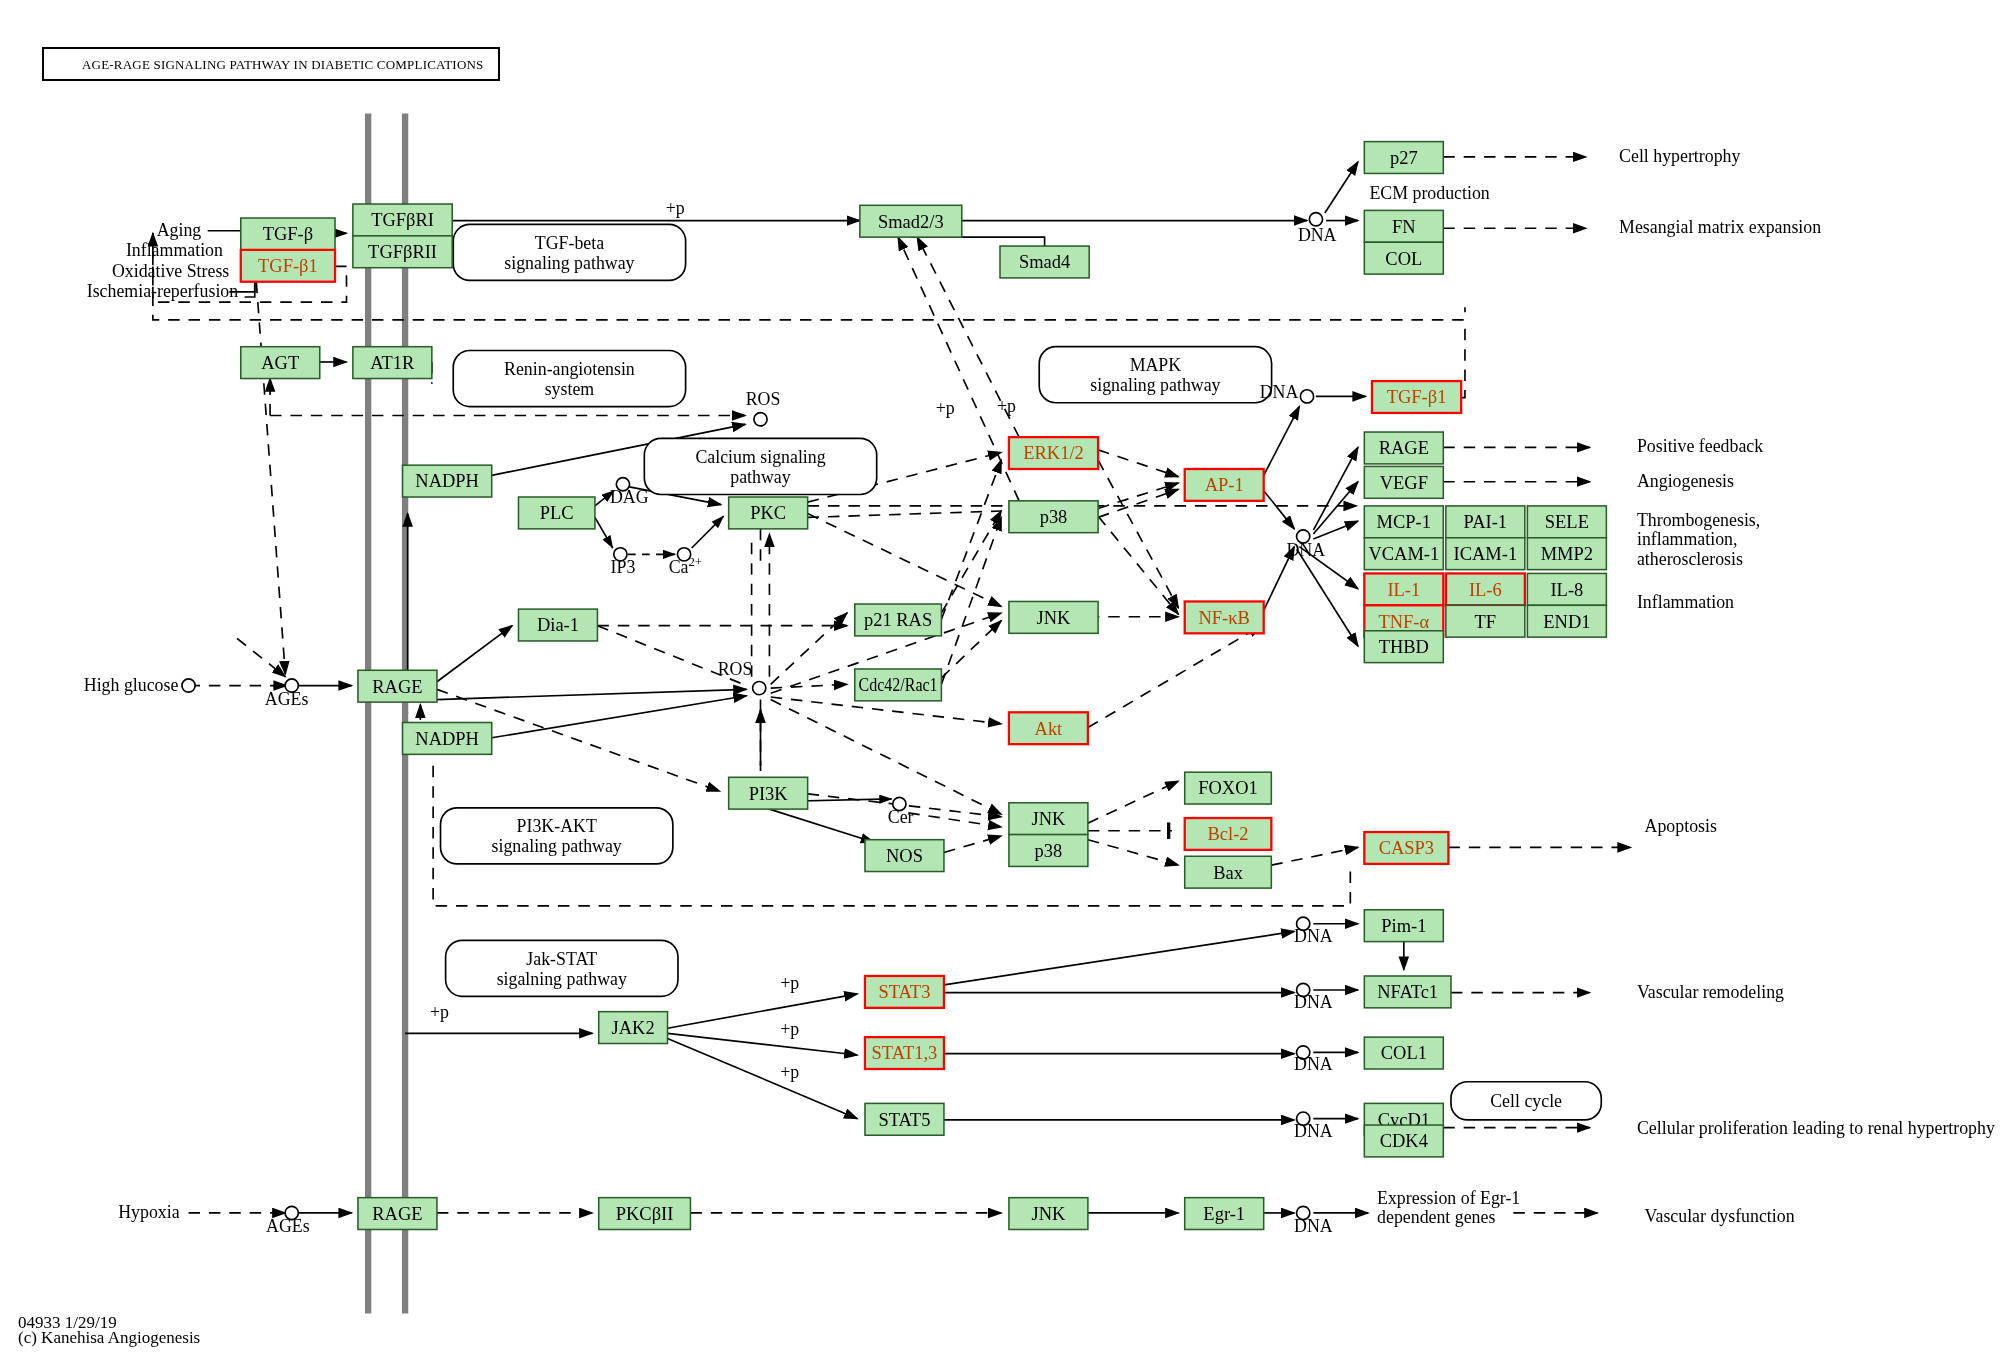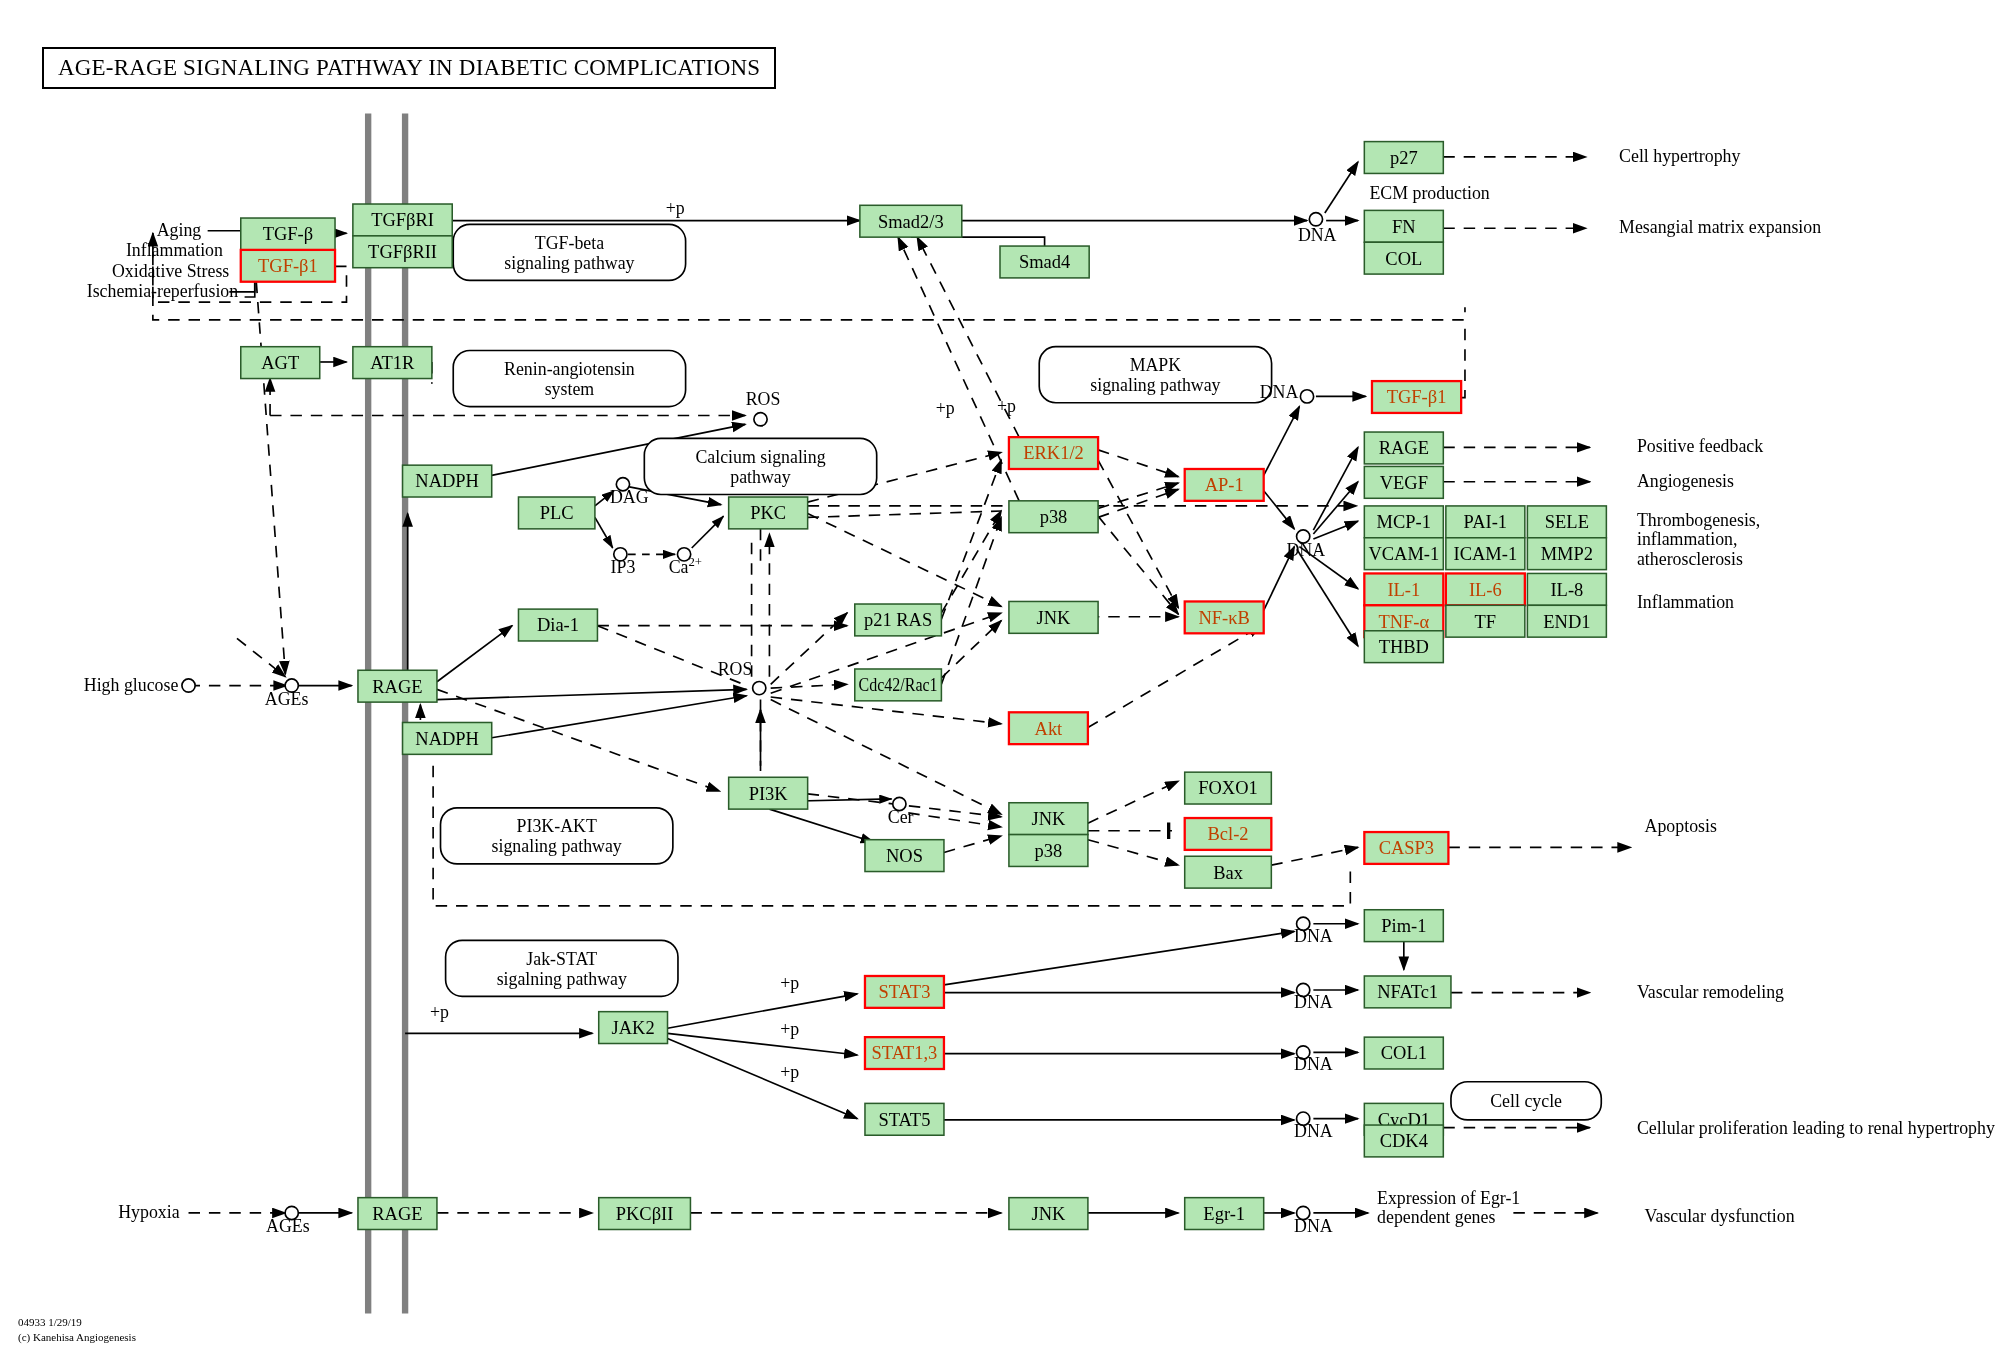--- a/index.html
+++ b/index.html
@@ -8,24 +8,24 @@
   #root{position:relative;width:2000px;height:1366px;}
   svg{position:absolute;left:0;top:0;}
   .lbl{font-family:"Liberation Serif","DejaVu Serif",serif;}
 </style>
 </head>
 <body>
 
 <div id="root">
 
   <div style="position:absolute;left:42px;top:47px;border:2px solid #000;background:#fff;padding:6px 14px;">
-    <span style="font-size:23px;letter-spacing:0.2px;" class="lbl">AGE-RAGE  SIGNALING  PATHWAY  IN  DIABETIC  COMPLICATIONS</span>
+    <span style="font-size:13px;letter-spacing:0.2px;margin-left:24px;" class="lbl">AGE-RAGE  SIGNALING  PATHWAY  IN  DIABETIC  COMPLICATIONS</span>
   </div>
 
-  <div style="position:absolute;left:18px;top:1315px;font-size:11px;line-height:15px;" class="lbl">
+  <div style="position:absolute;left:18px;top:1315px;font-size:17px;line-height:15px;" class="lbl">
     <div>04933 1/29/19</div>
     <div>(c) Kanehisa Angiogenesis</div>
   </div>
 
   <svg id="diagram" width="2000" height="1366" viewBox="0 0 1570 1070">
     <defs>
       <marker id="ah" markerWidth="9" markerHeight="9" refX="8" refY="3.2" orient="auto" markerUnits="strokeWidth">
         <path d="M0,0 L9,3.2 L0,6.4 z" fill="#000"></path>
       </marker>
       <marker id="ahs" markerWidth="8" markerHeight="8" refX="7.5" refY="2.8" orient="auto" markerUnits="strokeWidth">

